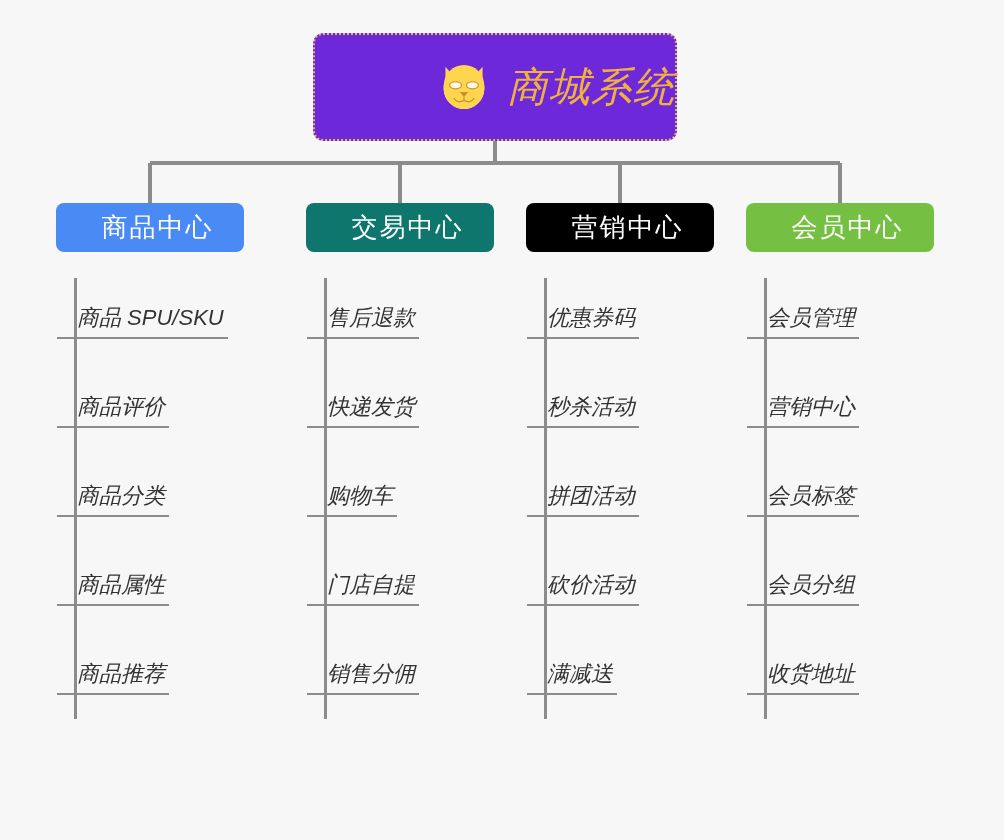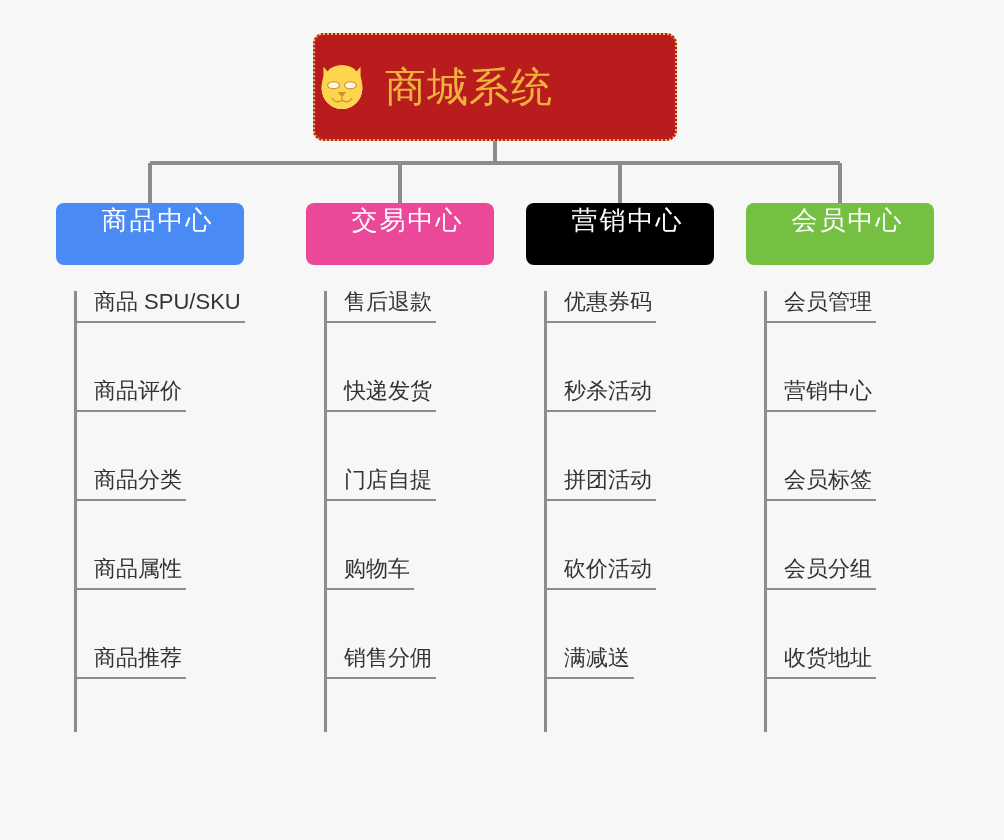--- a/index.html
+++ b/index.html
@@ -23,26 +23,27 @@
   }
 
   
   .root-node {
     position: absolute;
     left: 313px;
     top: 33px;
     width: 364px;
     height: 108px;
     box-sizing: border-box;
-    background: #b91c1c;
+    background: #6d28d9;
     border: 2px dotted #e8b55c;
     border-radius: 10px;
     display: flex;
     align-items: center;
-    justify-content: flex-start;
+    justify-content: flex-end;
+    font-style: italic;
   }
   .root-inner {
     display: flex;
     align-items: center;
     gap: 16px;
   }
   .root-emoji {
     width: 54px;
     height: 54px;
     flex: 0 0 auto;
@@ -71,24 +72,24 @@
     top: 203px;
     width: 188px;
   }
   .col-0 { left: 56px; }
   .col-1 { left: 306px; }
   .col-2 { left: 526px; }
   .col-3 { left: 746px; }
 
   .cat-header {
     width: 188px;
-    height: 62px;
+    height: 49px;
     border-radius: 8px;
     display: flex;
-    align-items: flex-start;
+    align-items: center;
     justify-content: center;
     color: #ffffff;
     font-size: 26px;
     letter-spacing: 2px;
     box-sizing: border-box;
     padding-left: 15px;
   }
 
   .items {
     position: relative;
@@ -103,23 +104,24 @@
     top: 0;
     bottom: 4px;
     width: 3px;
     background: #8c8c8c;
   }
 
   .leaf {
     position: relative;
     height: 89px;
     display: flex;
-    align-items: flex-start;
-    padding-left: 20px;
+    align-items: center;
+    padding-left: 3px;
     box-sizing: border-box;
+    font-style: italic;
   }
   .leaf-label {
     font-size: 22px;
     color: #333333;
     line-height: 1;
     padding-bottom: 8px;
     white-space: nowrap;
     border-bottom: 2px solid #8c8c8c;
     display: inline-block;
     padding-right: 4px;
@@ -184,35 +186,35 @@
       <div class="leaf">
           <span class="leaf-label">商品属性</span>
         </div>
       <div class="leaf">
           <span class="leaf-label">商品推荐</span>
         </div>
     </div>
   </div>
 
   <div class="column col-1">
-    <div class="cat-header" style="background:#ec4899">
+    <div class="cat-header" style="background:#0f766e">
       <span>交易中心</span>
     </div>
     <div class="items">
       <div class="leaf">
           <span class="leaf-label">售后退款</span>
         </div>
       <div class="leaf">
           <span class="leaf-label">快递发货</span>
         </div>
       <div class="leaf">
+          <span class="leaf-label">购物车</span>
+        </div>
+      <div class="leaf">
           <span class="leaf-label">门店自提</span>
-        </div>
-      <div class="leaf">
-          <span class="leaf-label">购物车</span>
         </div>
       <div class="leaf">
           <span class="leaf-label">销售分佣</span>
         </div>
     </div>
   </div>
 
   <div class="column col-2">
     <div class="cat-header" style="background:#000000">
       <span>营销中心</span>

